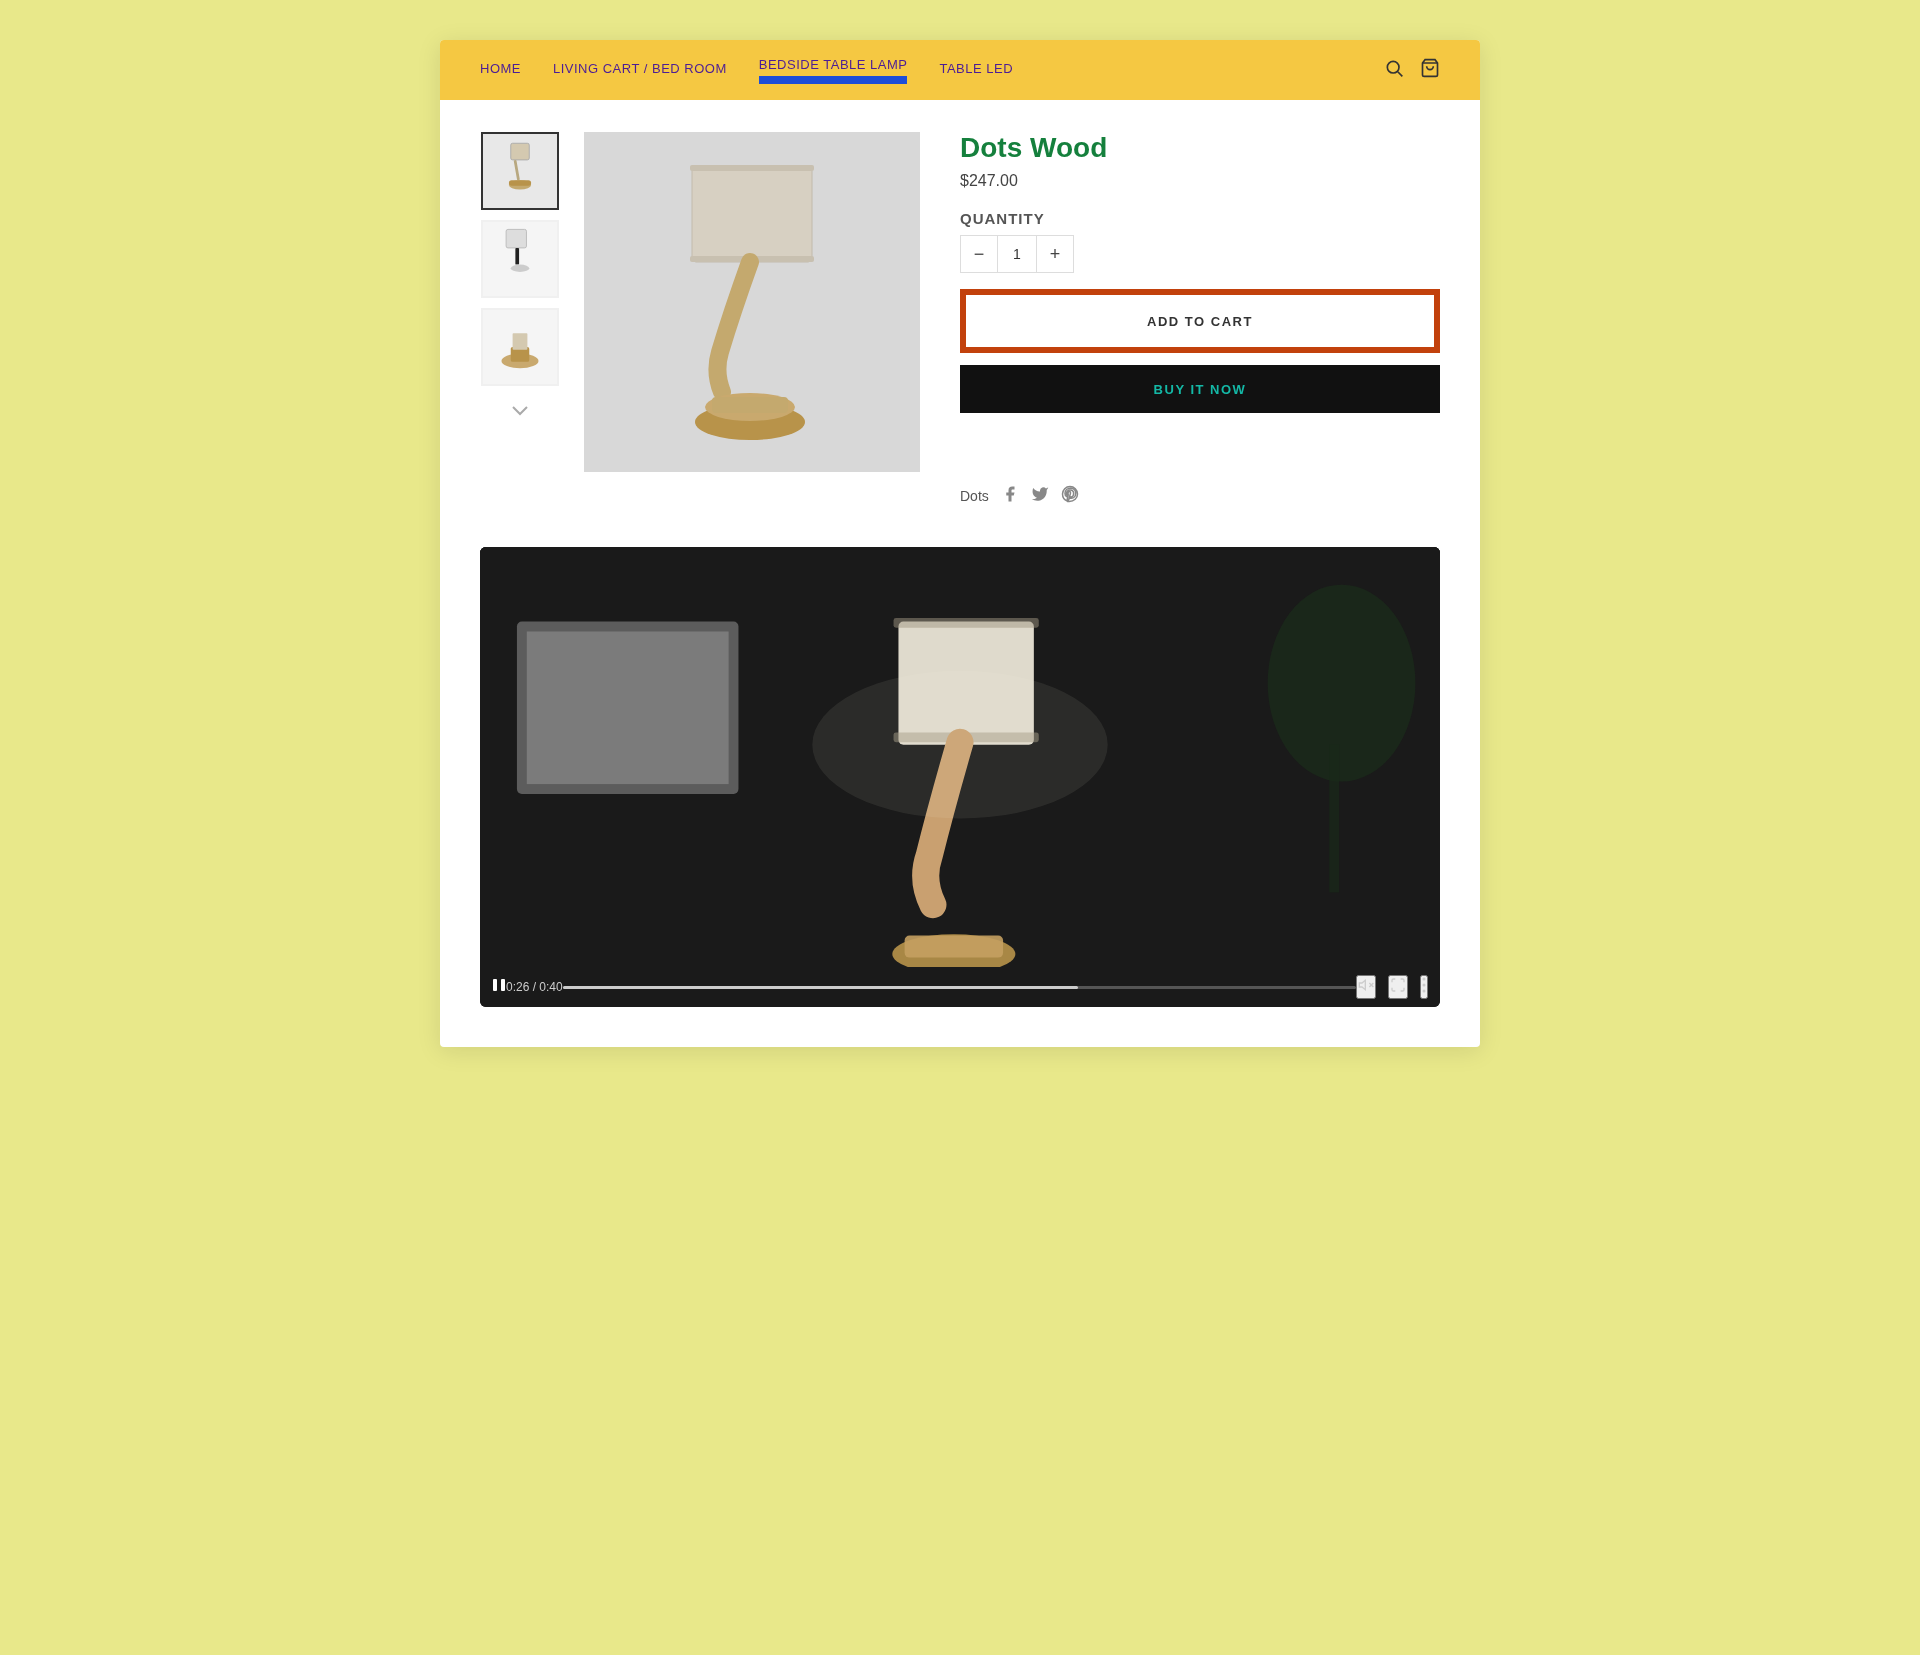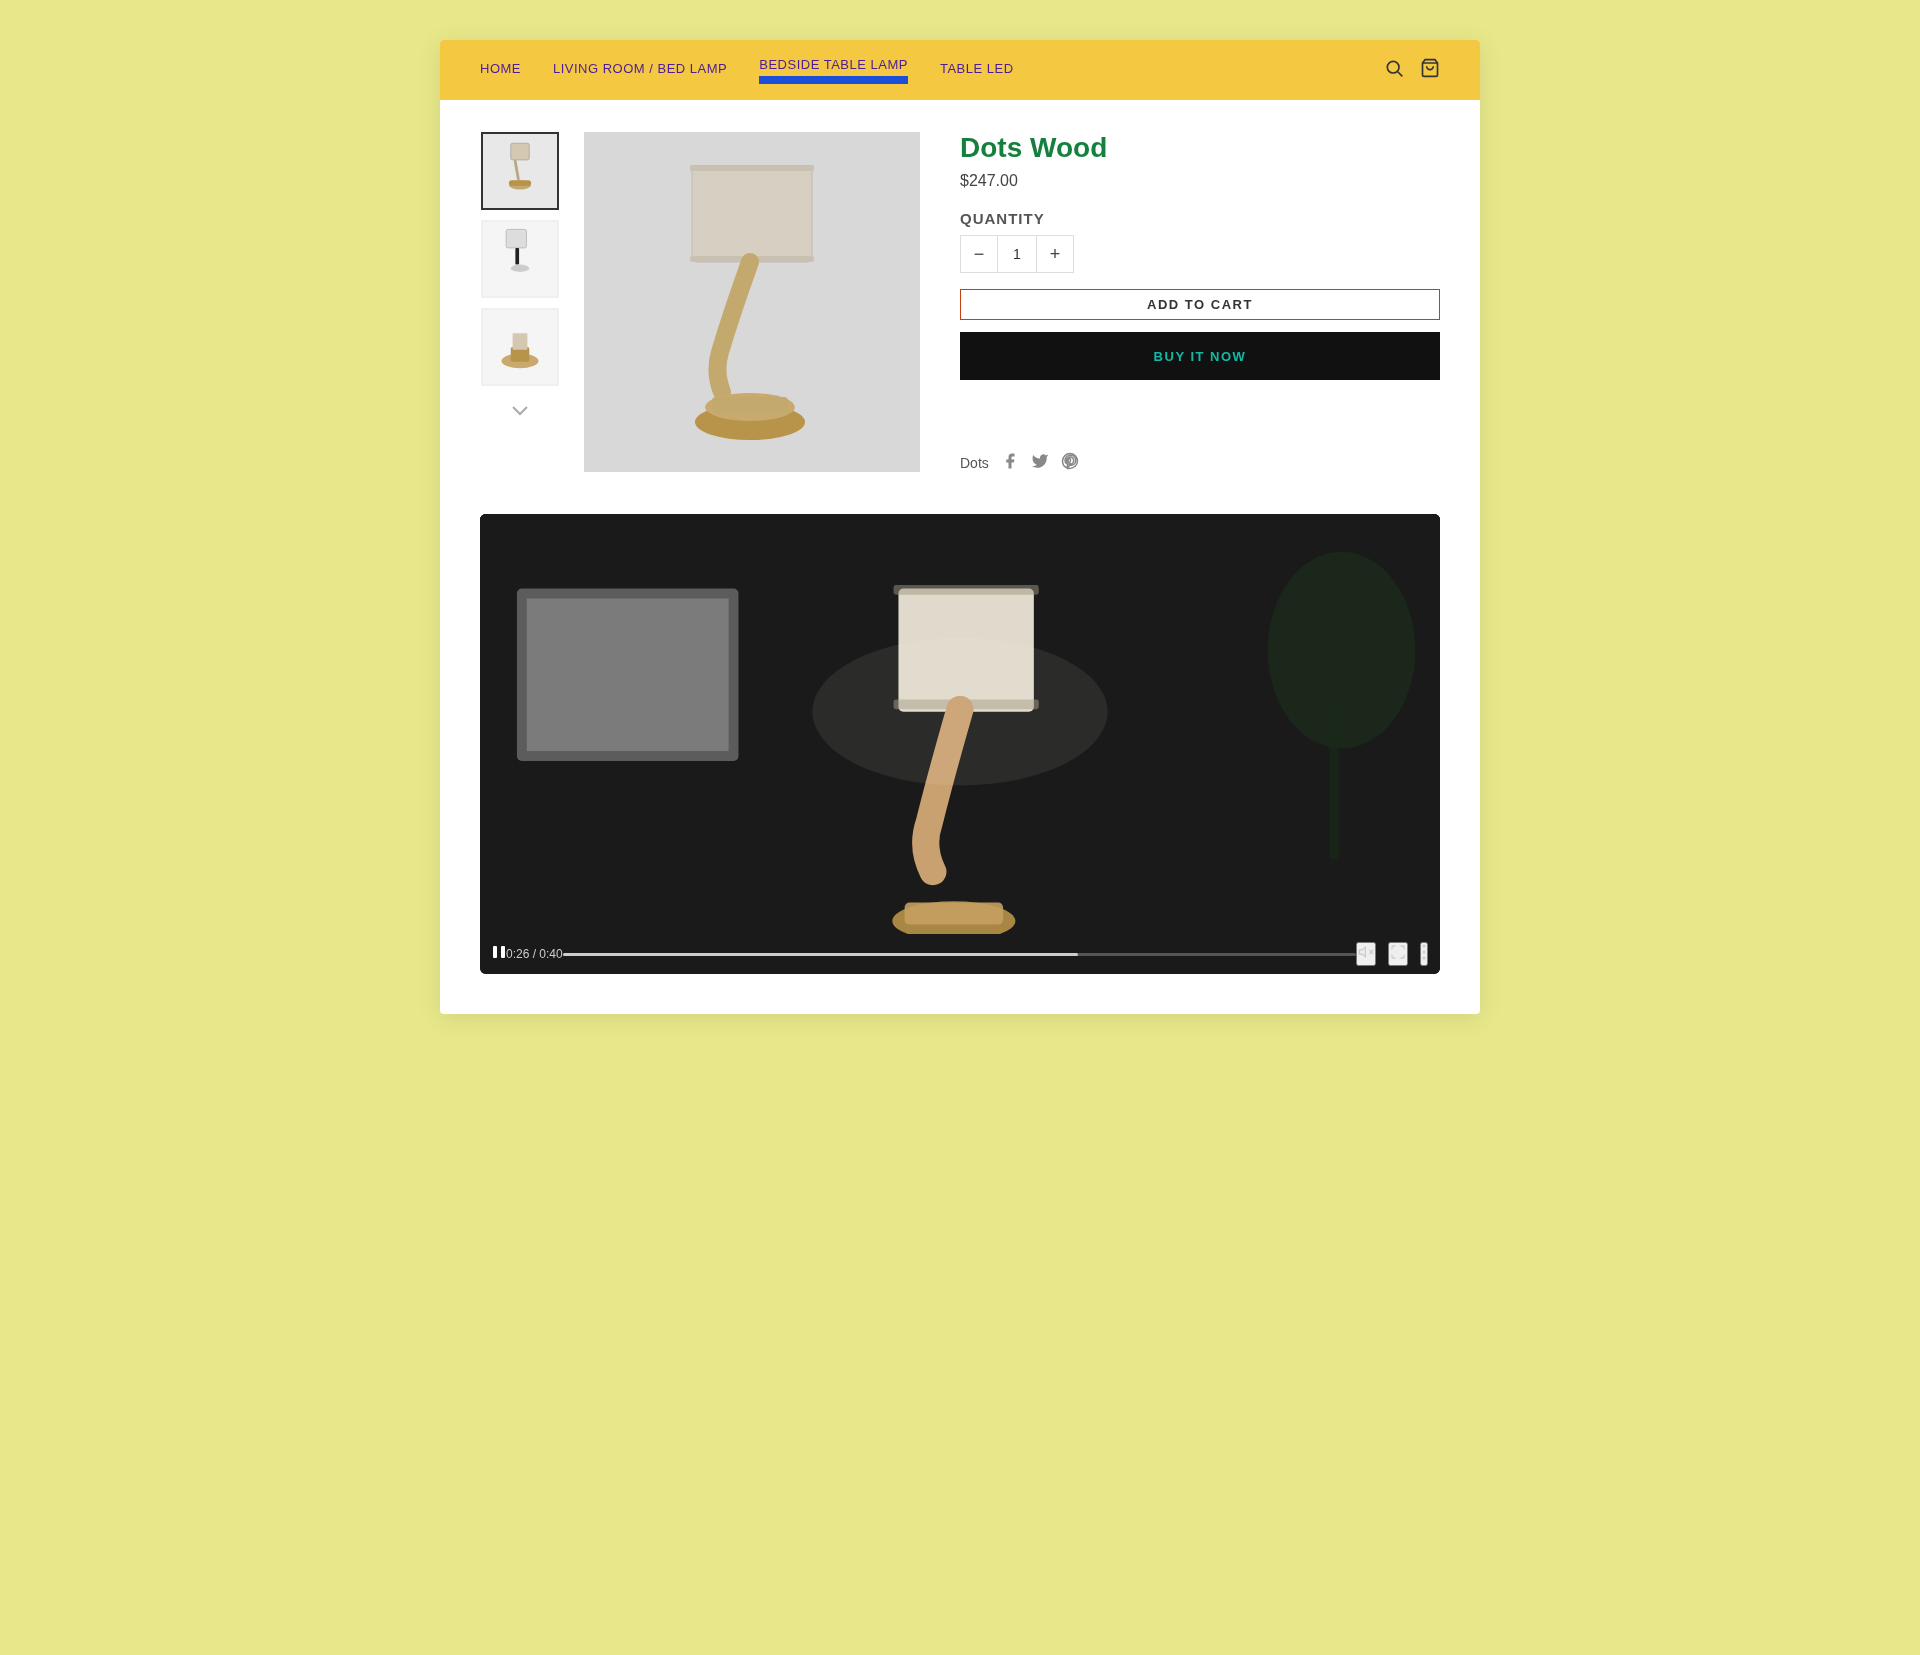--- a/index.html
+++ b/index.html
@@ -181,22 +181,22 @@
       border-left: 1px solid #ddd;
       border-right: 1px solid #ddd;
       height: 36px;
       display: flex;
       align-items: center;
       justify-content: center;
     }
 
     .add-to-cart-btn {
       width: 100%;
-      height: 31px;
-      border: 1px solid #c2410c;
+      height: 64px;
+      border: 6px solid #c2410c;
       background: #fff;
       font-size: 13px;
       font-weight: 600;
       letter-spacing: 1.5px;
       color: #333;
       cursor: pointer;
       text-transform: uppercase;
       margin-bottom: 12px;
     }
 
@@ -305,21 +305,21 @@
     }
   </style>
 </head>
 <body>
 
 <div class="page-wrapper">
 
   <nav class="nav">
     <div class="nav-links">
       <a class="nav-link">HOME</a>
-      <a class="nav-link">LIVING ROOM / BED LAMP</a>
+      <a class="nav-link">LIVING CART / BED ROOM</a>
       <a class="nav-link active">BEDSIDE TABLE LAMP</a>
       <a class="nav-link">TABLE LED</a>
     </div>
     <div class="nav-icons">
       <button class="nav-icon-btn">
         <svg width="20" height="20" viewBox="0 0 24 24" fill="none" stroke="#333" stroke-width="2">
           <circle cx="11" cy="11" r="7"></circle>
           <line x1="16.5" y1="16.5" x2="22" y2="22"></line>
         </svg>
       </button>

